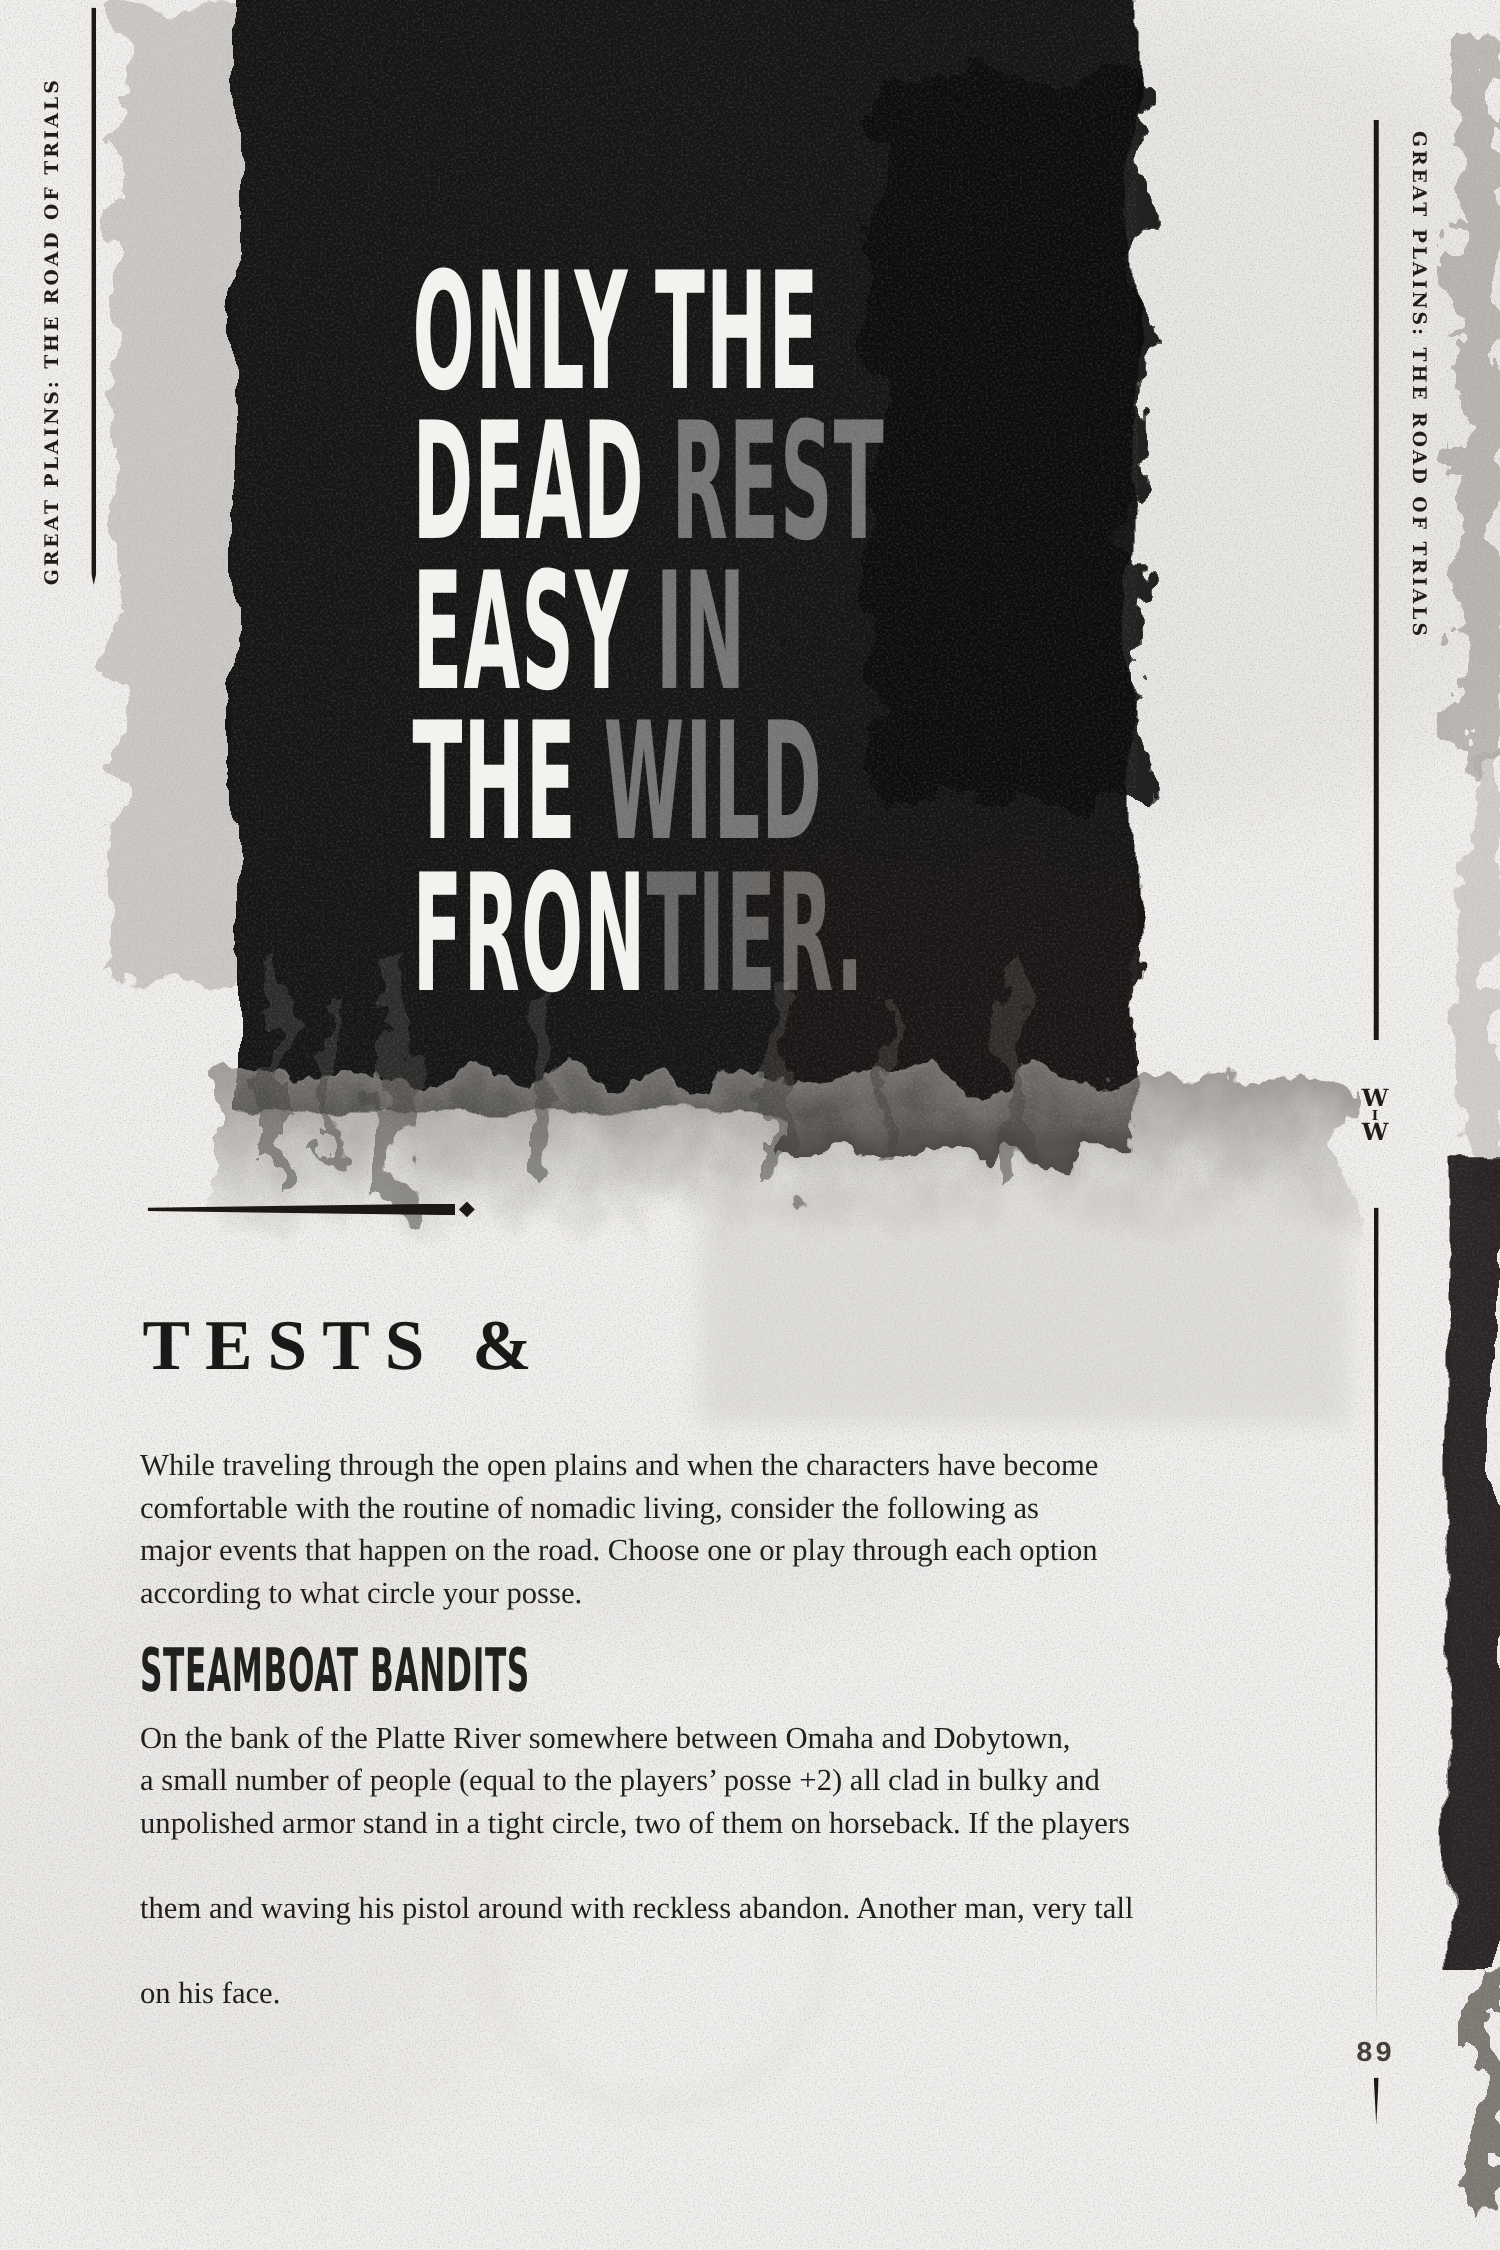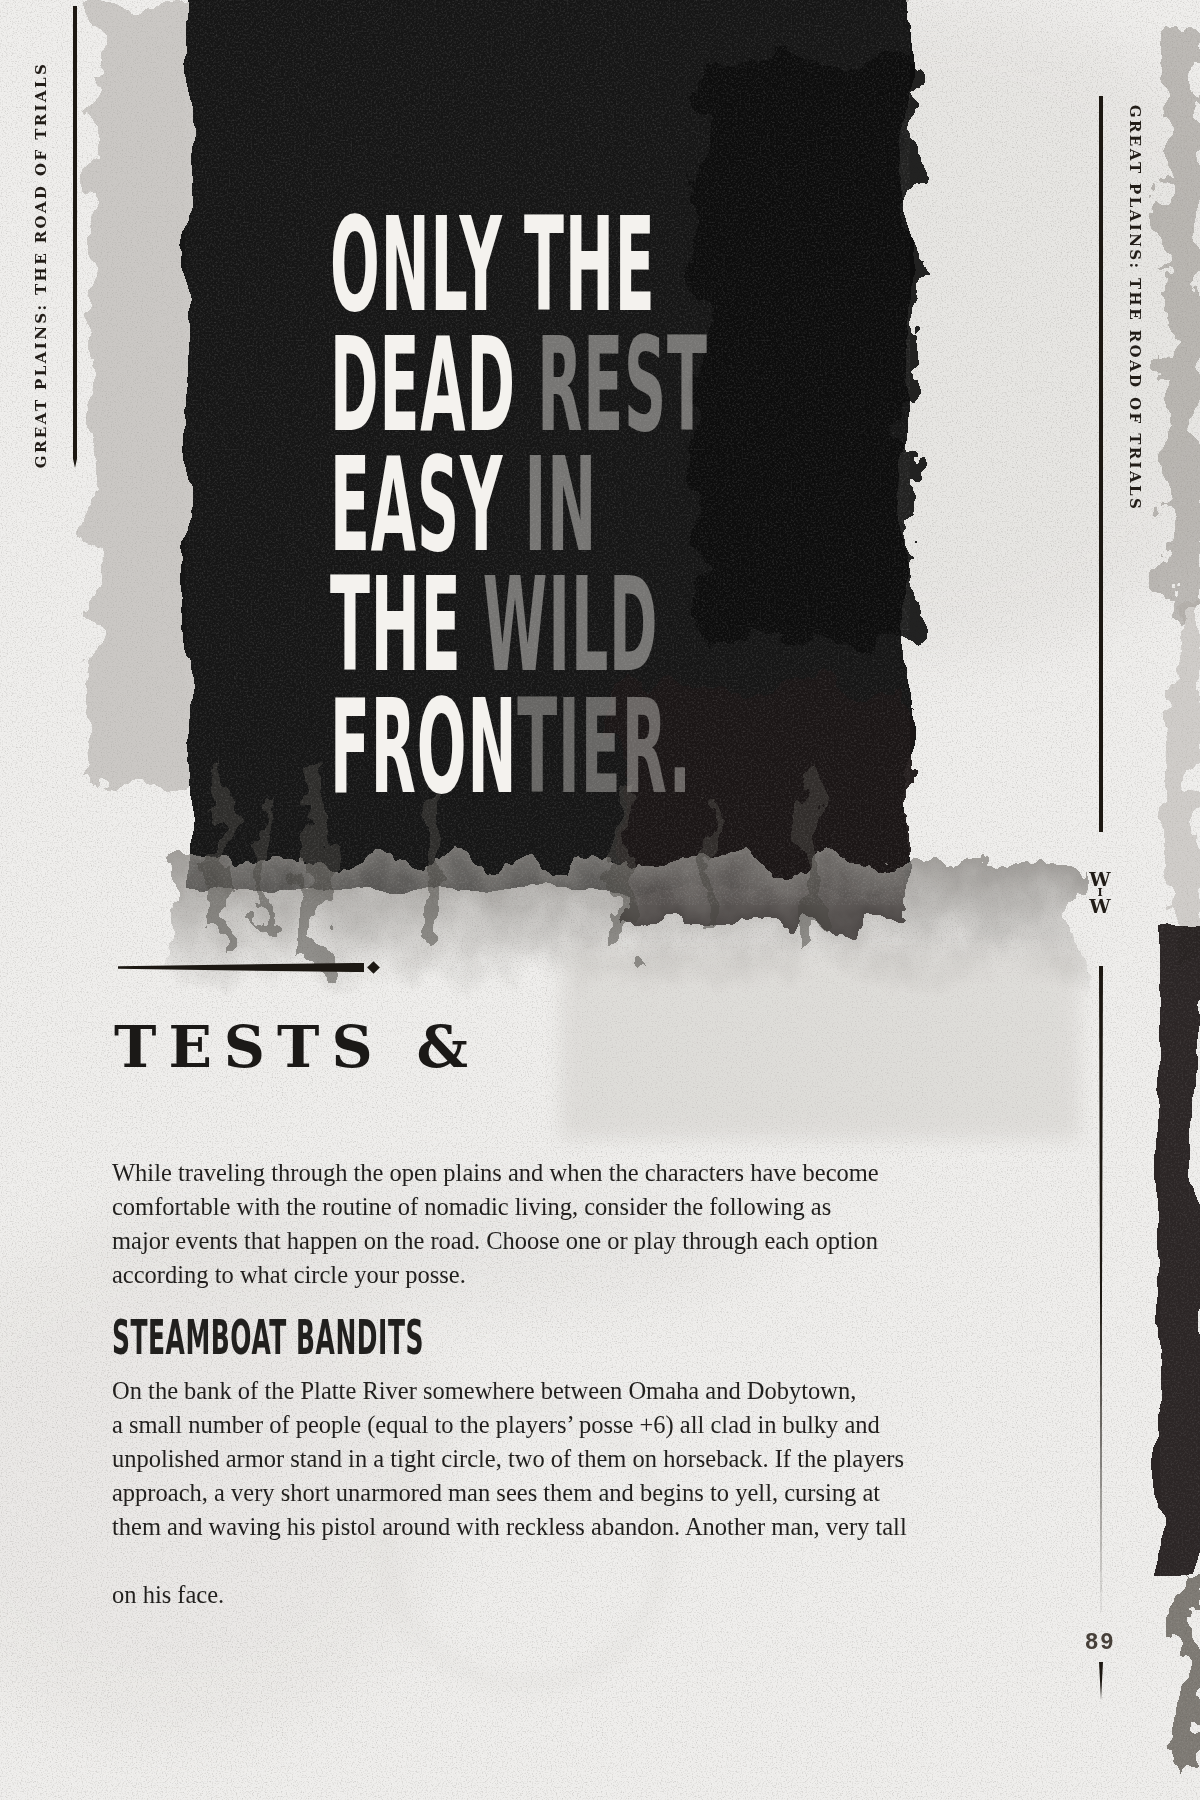--- a/index.html
+++ b/index.html
@@ -51,21 +51,21 @@
     clip-path:polygon(0 36%,96% 0,100% 0,100% 100%,96% 100%,0 64%);
   }
   #divider-diamond{
     position:absolute;left:369px;top:963px;width:9px;height:9px;background:#1c1813;
     transform:rotate(45deg);
   }
   .section-title{
     position:absolute;left:114px;height:50px;line-height:50px;font-size:57px;
     font-family:"DejaVu Serif", serif;font-weight:bold;color:#1b1917;white-space:nowrap;
   }
-  #section-title-1{top:1022px;letter-spacing:12px;}
+  #section-title-1{top:1052px;letter-spacing:12px;font-family:Liberation Serif, serif;}
   #section-title-2{top:1064px;letter-spacing:21px;}
 
   
   .bodyline{
     position:absolute;left:112px;height:34px;line-height:34px;font-size:24.5px;
     color:#211f1d;white-space:nowrap;font-family:"Liberation Serif", serif;
   }
   #subsection-title{
     position:absolute;left:112px;top:1313px;height:48px;line-height:48px;font-size:48px;
     font-family:"DejaVu Sans", sans-serif;font-weight:bold;color:#21201e;white-space:nowrap;
@@ -178,19 +178,18 @@
   <div id="divider-diamond"></div>
   <div class="section-title" id="section-title-1">TESTS &amp;</div>
 
   <div class="bodyline" style="top:1156px">While traveling through the open plains and when the characters have become</div>
   <div class="bodyline" style="top:1190px">comfortable with the routine of nomadic living, consider the following as</div>
   <div class="bodyline" style="top:1224px">major events that happen on the road. Choose one or play through each option</div>
   <div class="bodyline" style="top:1258px">according to what circle your posse.</div>
 
   <div id="subsection-title">STEAMBOAT BANDITS</div>
   <div class="bodyline" style="top:1374px">On the bank of the Platte River somewhere between Omaha and Dobytown,</div>
-  <div class="bodyline" style="top:1408px">a small number of people (equal to the players’ posse +6) all clad in bulky and</div>
+  <div class="bodyline" style="top:1408px">a small number of people (equal to the players’ posse +2) all clad in bulky and</div>
   <div class="bodyline" style="top:1442px">unpolished armor stand in a tight circle, two of them on horseback. If the players</div>
-  <div class="bodyline" style="top:1476px">approach, a very short unarmored man sees them and begins to yell, cursing at</div>
   <div class="bodyline" style="top:1510px">them and waving his pistol around with reckless abandon. Another man, very tall</div>
   <div class="bodyline" style="top:1578px">on his face.</div>
 
 </div>
 
 </body></html>

